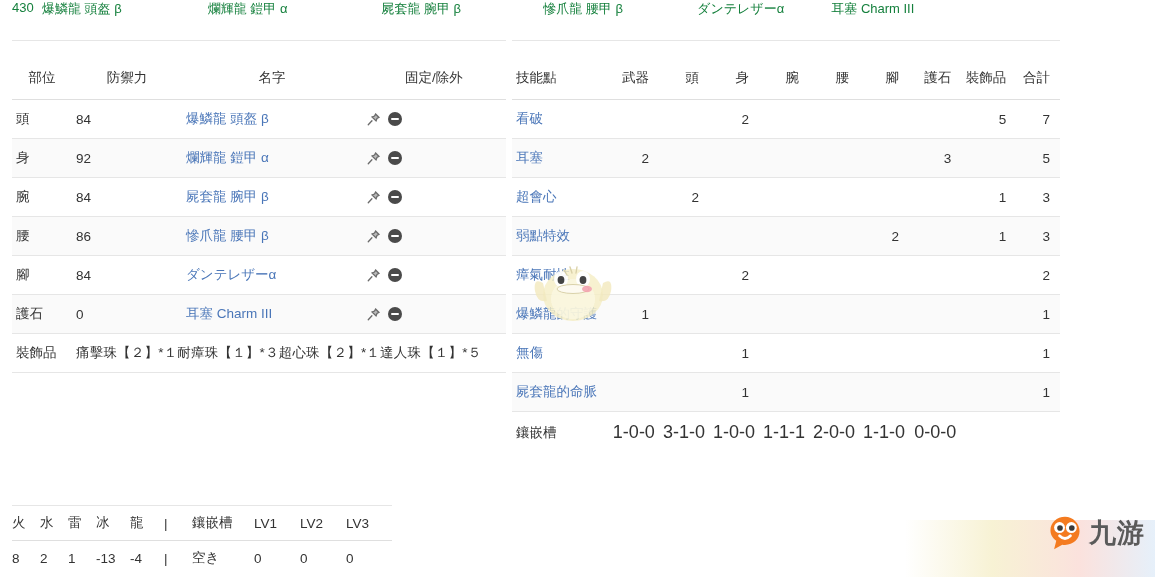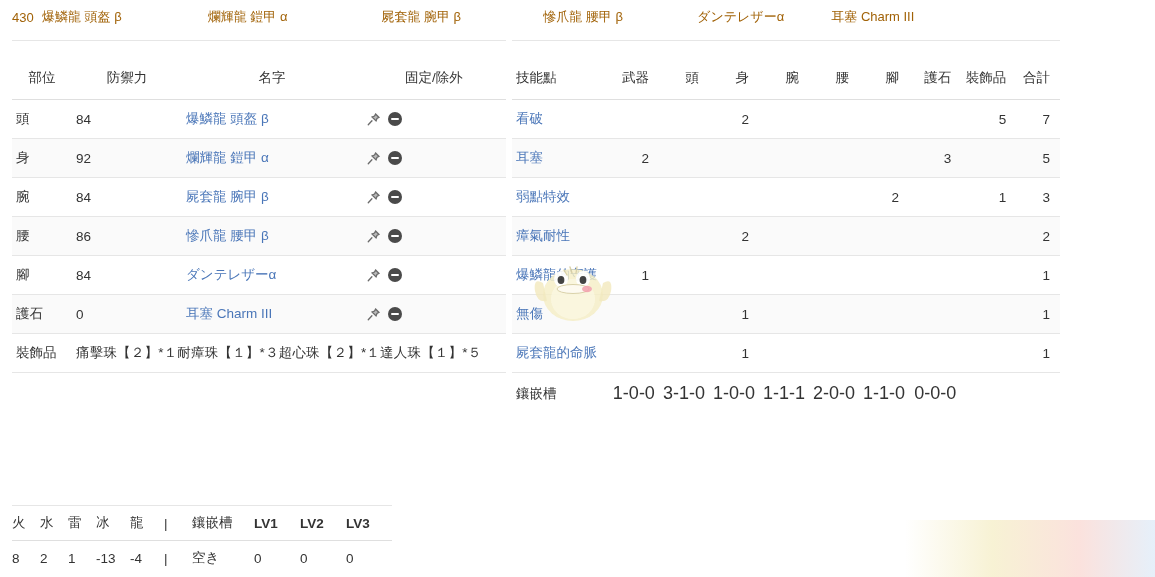--- a/index.html
+++ b/index.html
@@ -9,22 +9,22 @@
     background: #ffffff;
     font-family: "Liberation Sans", "DejaVu Sans", sans-serif;
     color: #333333;
     overflow: hidden;
   }
   #root { position: relative; width: 1155px; height: 577px; }
 
   
   .summary-strip {
     position: absolute; left: 0; top: 0; width: 926px; height: 34px;
-    display: flex; align-items: center;
-    font-size: 13px; color: #a16207;
+    display: flex; align-items: flex-start;
+    font-size: 13px; color: #15803d;
   }
   .summary-strip .cell { white-space: nowrap; }
   .sum-num   { width: 50px; padding-left: 12px; }
   .sum-i0    { width: 210px; }
   .sum-i1    { width: 220px; }
   .sum-i2    { width: 205px; }
   .sum-i3    { width: 195px; }
   .sum-i4    { width: 170px; }
   .sum-i5    { width: 120px; }
 
@@ -89,21 +89,21 @@
   }
   #resist-table th, #resist-table td {
     padding: 8px 0; font-size: 13.5px; text-align: left;
   }
   #resist-table td { border-bottom: none; }
   #resist-table .w-el  { width: 28px; }
   #resist-table .w-el2 { width: 34px; }
   #resist-table .w-bar { width: 28px; }
   #resist-table .w-slot{ width: 62px; }
   #resist-table .w-lv  { width: 46px; }
-  #resist-table th.lv { font-weight: bold; }
+  #resist-table th.lv { font-weight: normal; }
 
   
   .wm-bird {
     position: absolute; left: 525px; top: 253px;
     width: 96px; height: 70px; pointer-events: none; opacity: .95;
   }
   .wm-logo {
     position: absolute; left: 1045px; top: 505px;
     width: 104px; height: 56px; display: flex; align-items: center; gap: 4px;
     pointer-events: none;
@@ -308,20 +308,32 @@
         <td class="lead lnk">耳塞</td>
         <td class="num">2</td>
         <td class="num"></td>
         <td class="num"></td>
         <td class="num"></td>
         <td class="num"></td>
         <td class="num"></td>
         <td class="num">3</td>
         <td class="num"></td>
         <td class="num">5</td>
+      </tr>
+      <tr>
+        <td class="lead lnk">超會心</td>
+        <td class="num"></td>
+        <td class="num">2</td>
+        <td class="num"></td>
+        <td class="num"></td>
+        <td class="num"></td>
+        <td class="num"></td>
+        <td class="num"></td>
+        <td class="num">1</td>
+        <td class="num">3</td>
       </tr>
       <tr>
         <td class="lead lnk">弱點特效</td>
         <td class="num"></td>
         <td class="num"></td>
         <td class="num"></td>
         <td class="num"></td>
         <td class="num"></td>
         <td class="num">2</td>
         <td class="num"></td>
@@ -433,14 +445,25 @@
       <ellipse cx="36" cy="27" rx="3.4" ry="4" fill="#3a3a3a"></ellipse>
       <ellipse cx="58" cy="27" rx="3.4" ry="4" fill="#3a3a3a"></ellipse>
       <ellipse cx="48" cy="36" rx="16" ry="4.5" fill="#fdfaf0" stroke="#d8cfa5" stroke-width="1"></ellipse>
       <ellipse cx="62" cy="36" rx="5" ry="3.2" fill="#f29aa8" opacity=".85"></ellipse>
       <path d="M45 14 l2 6 M52 14 l-1 6 M39 17 l3 5" stroke="#d8cfa5" stroke-width="1.4" fill="none" stroke-linecap="round"></path>
     </svg>
   </div>
 
   <div class="wm-glow"></div>
 
+  <div class="wm-logo">
+    <svg viewBox="0 0 44 44" width="40" height="40">
+      <path d="M22 4c-9 0-16 6.5-16 15 0 5 2.6 9 6.4 11.5L10 40l9-5.2c1 .2 2 .3 3 .3 9 0 16-6.5 16-15S31 4 22 4z" fill="#f47b20"></path>
+      <circle cx="16" cy="16" r="6" fill="#ffffff"></circle>
+      <circle cx="29" cy="16" r="6" fill="#ffffff"></circle>
+      <circle cx="16.5" cy="16.5" r="3.1" fill="#3a3a3a"></circle>
+      <circle cx="29.5" cy="16.5" r="3.1" fill="#3a3a3a"></circle>
+      <path d="M16 25 q6 6 12 0" stroke="#ffffff" stroke-width="3" fill="none" stroke-linecap="round"></path>
+    </svg>
+    <span class="wm-logo-text">九游</span>
+  </div>
 
 </div>
 
 </body></html>

